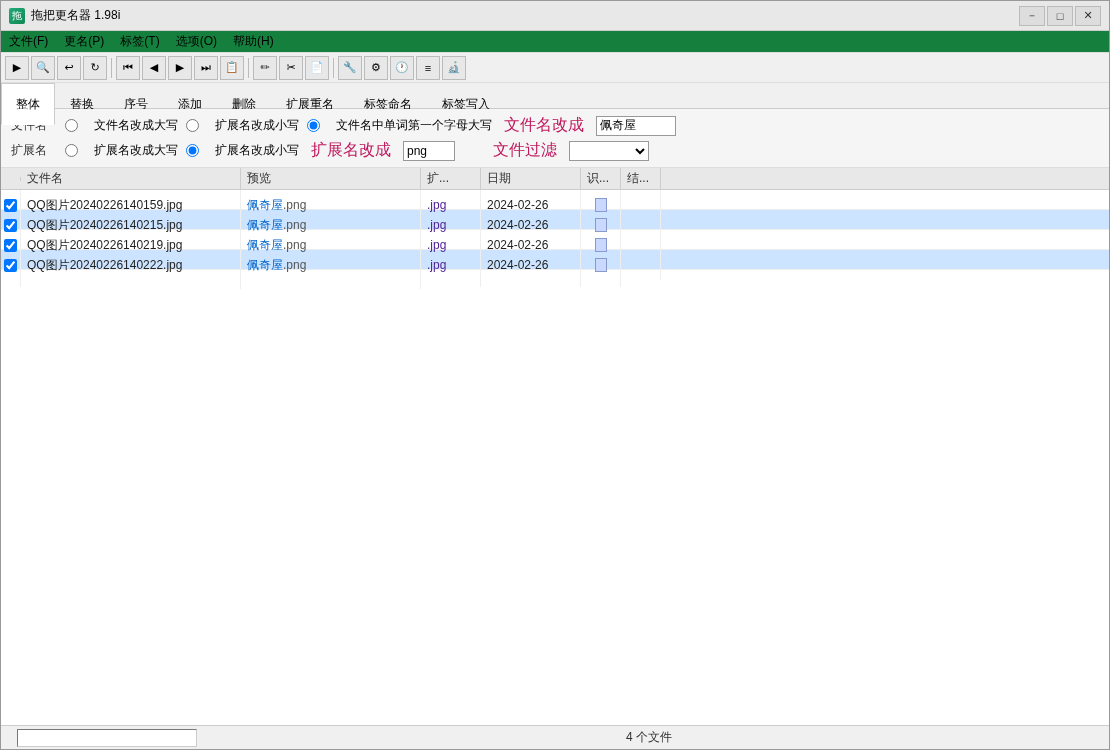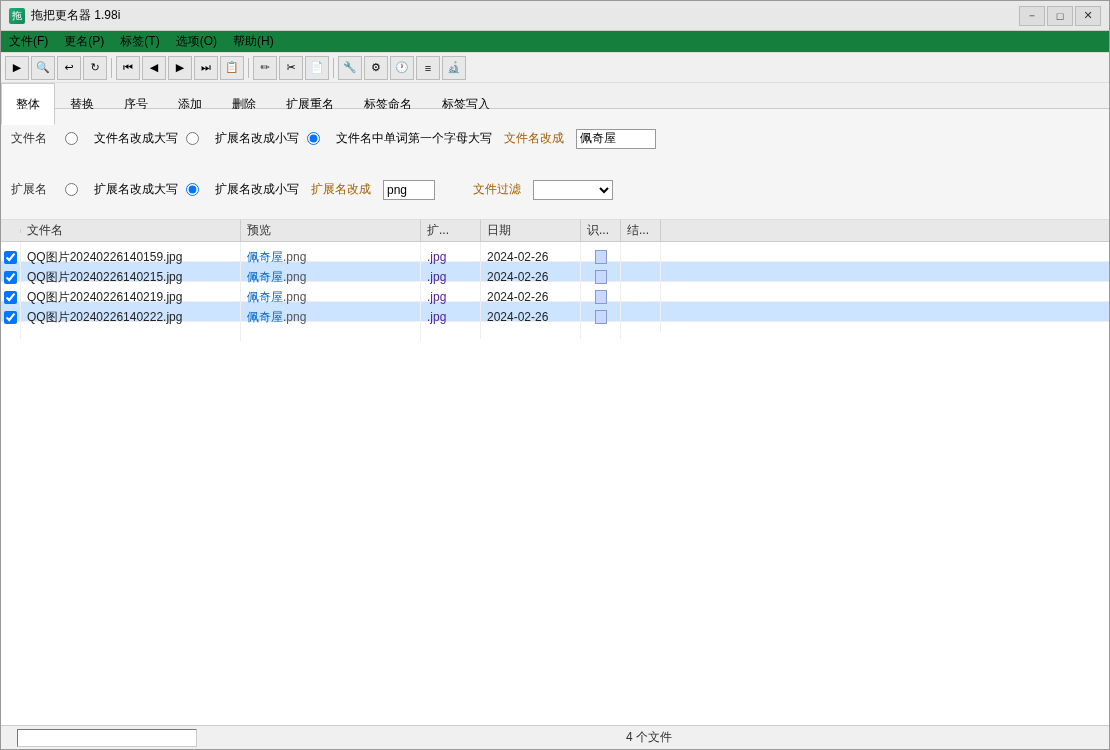--- a/index.html
+++ b/index.html
@@ -159,23 +159,23 @@
     }
     .text-input {
       border: 1px solid #999;
       height: 20px;
       padding: 1px 3px;
       font-size: 12px;
       outline: none;
       background: #fff;
     }
     .inline-label {
-      font-size: 12px;
-      color: #a16207;
-      margin: 15px 4px;
+      font-size: 16px;
+      color: #be185d;
+      margin: 0 4px;
     }
     .select-box {
       border: 1px solid #999;
       height: 20px;
       padding: 1px 2px;
       font-size: 12px;
       background: #fff;
       width: 80px;
     }
 

